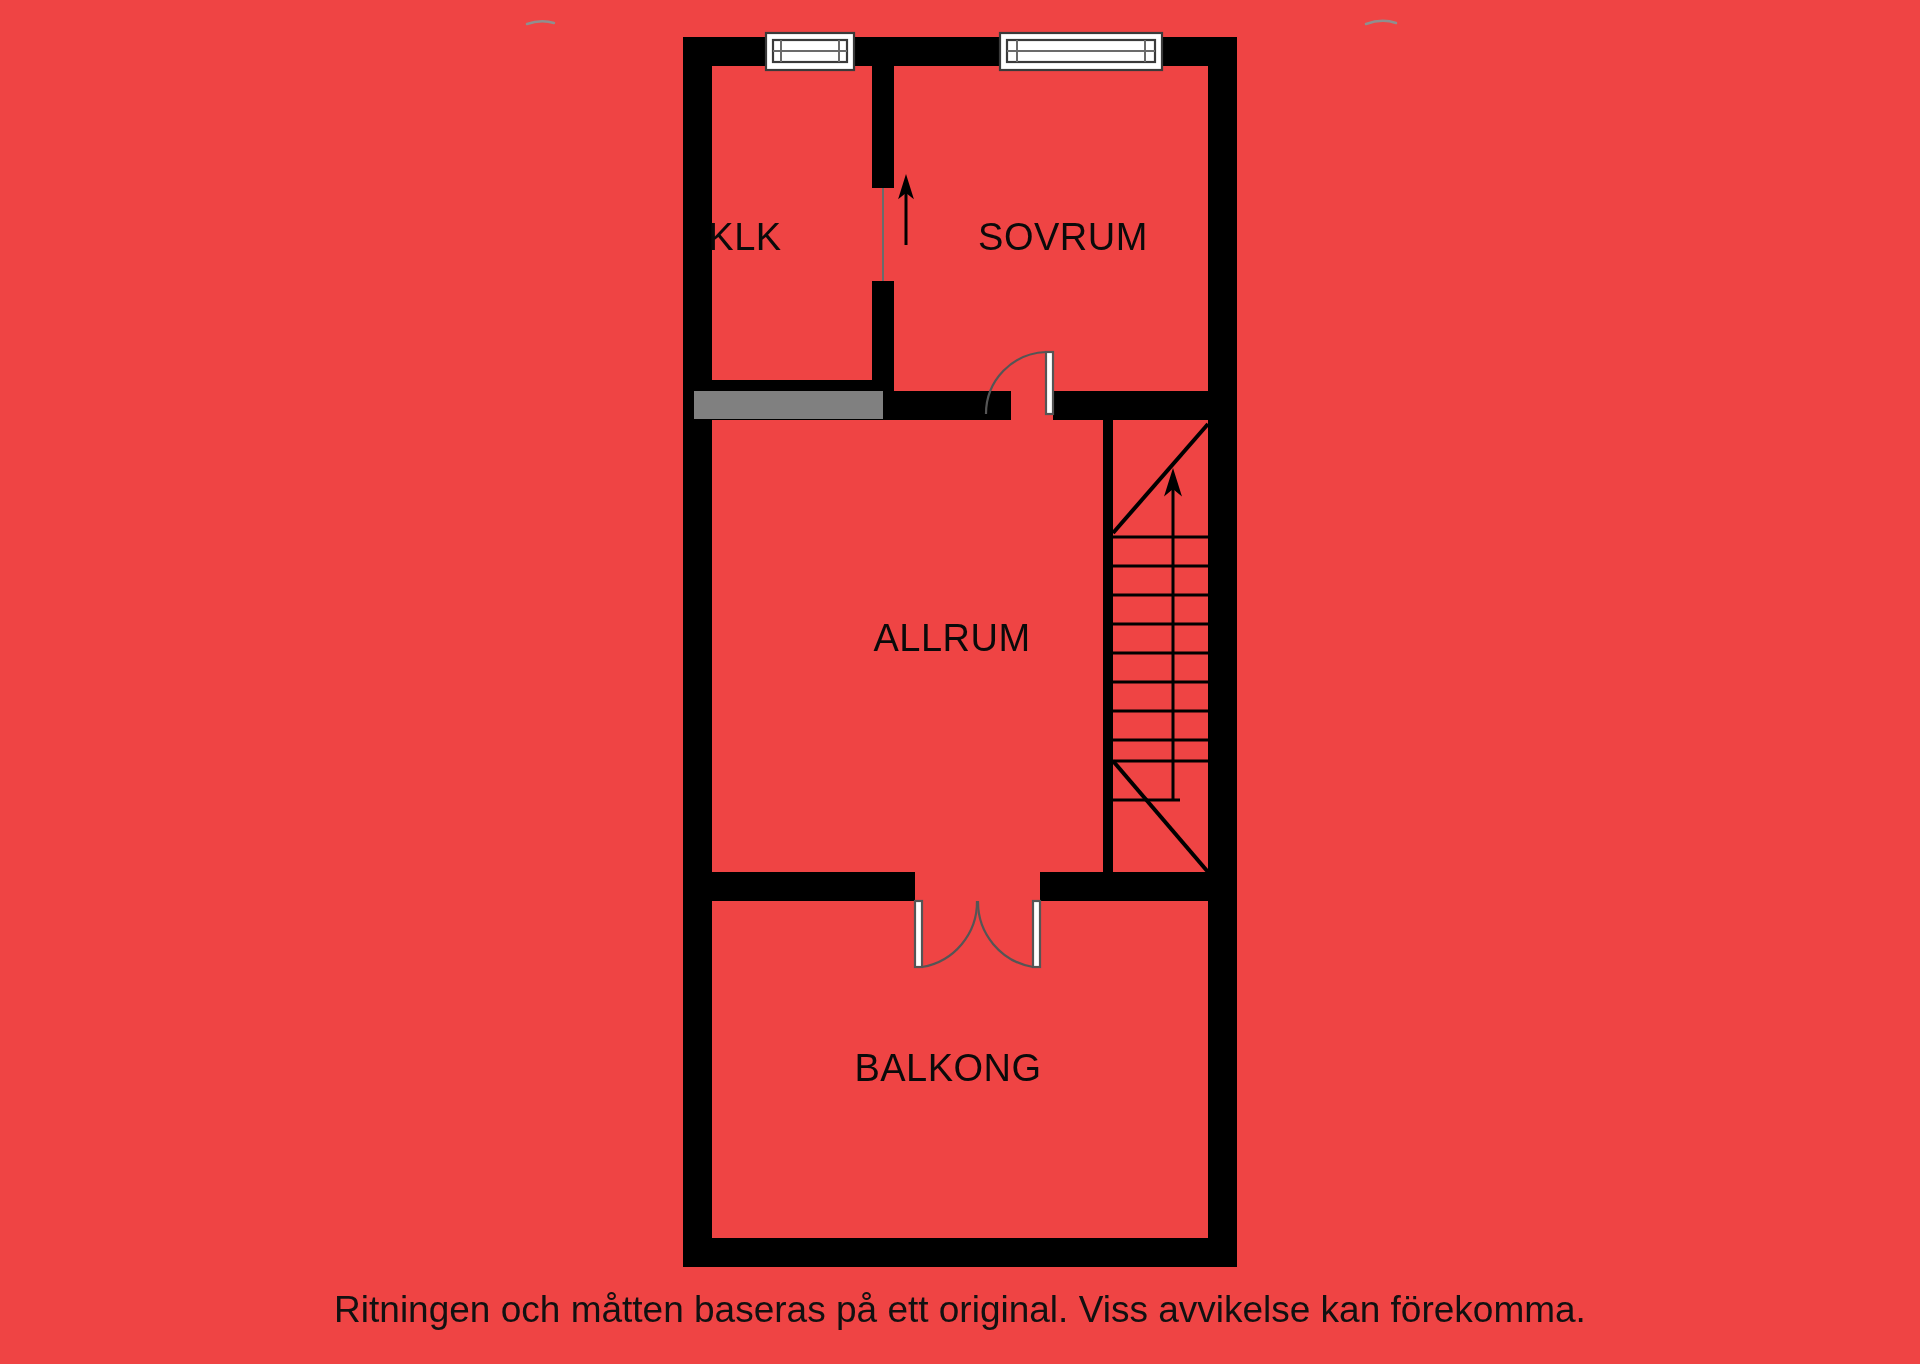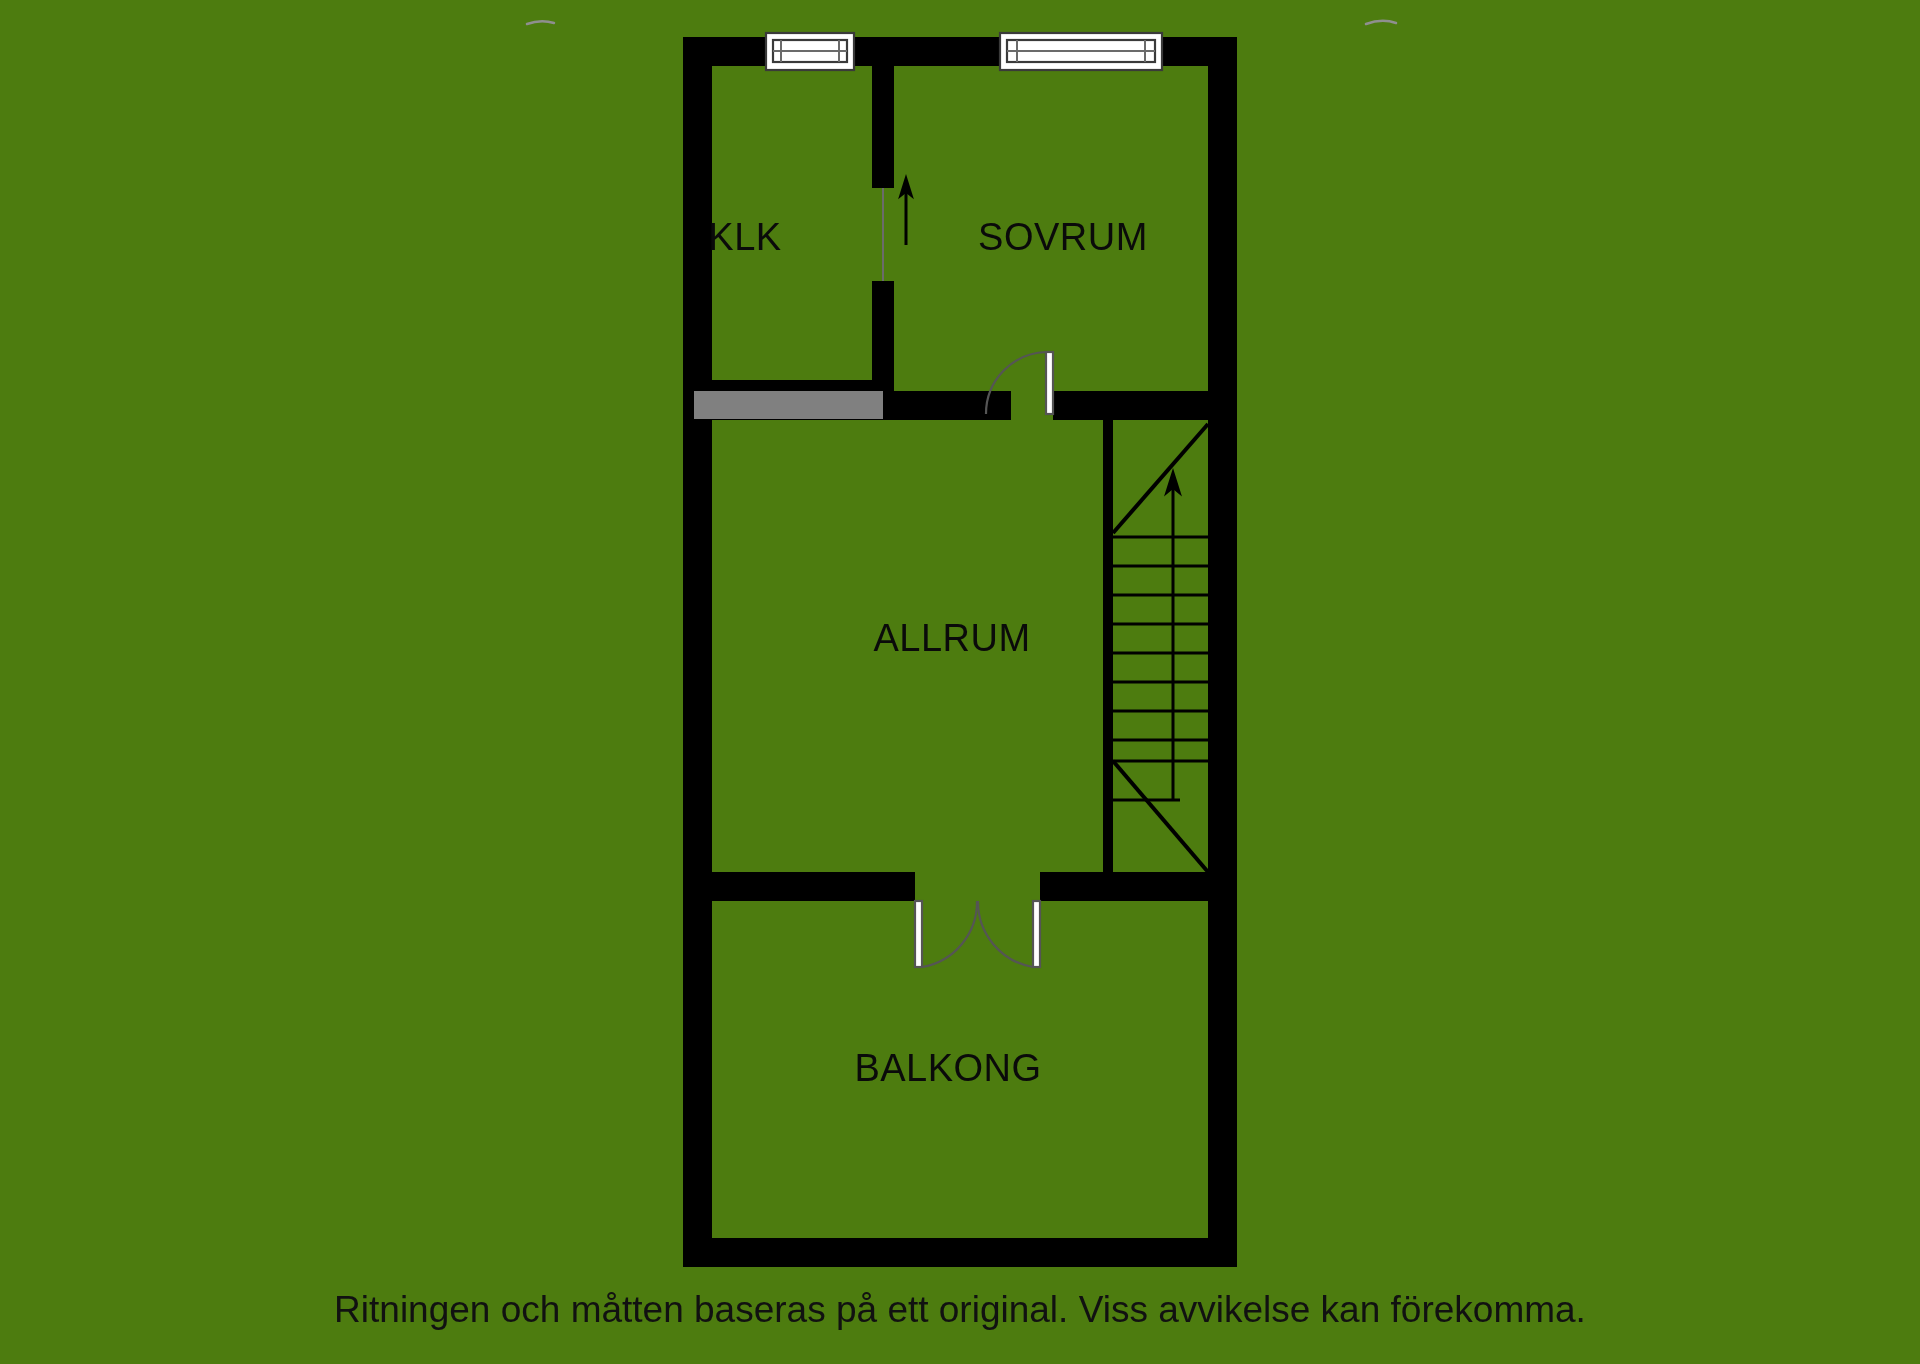--- a/index.html
+++ b/index.html
@@ -11,21 +11,21 @@
   body {
     width: 1920px;
     height: 1364px;
     font-family: "Liberation Sans", sans-serif;
     overflow: hidden;
   }
   #plan-root {
     position: relative;
     width: 1920px;
     height: 1364px;
-    background: #4d7c0f;
+    background: #ef4444;
   }
   #floorplan-svg {
     position: absolute;
     left: 0;
     top: 0;
     width: 1920px;
     height: 1364px;
     display: block;
   }
   .room-label {

